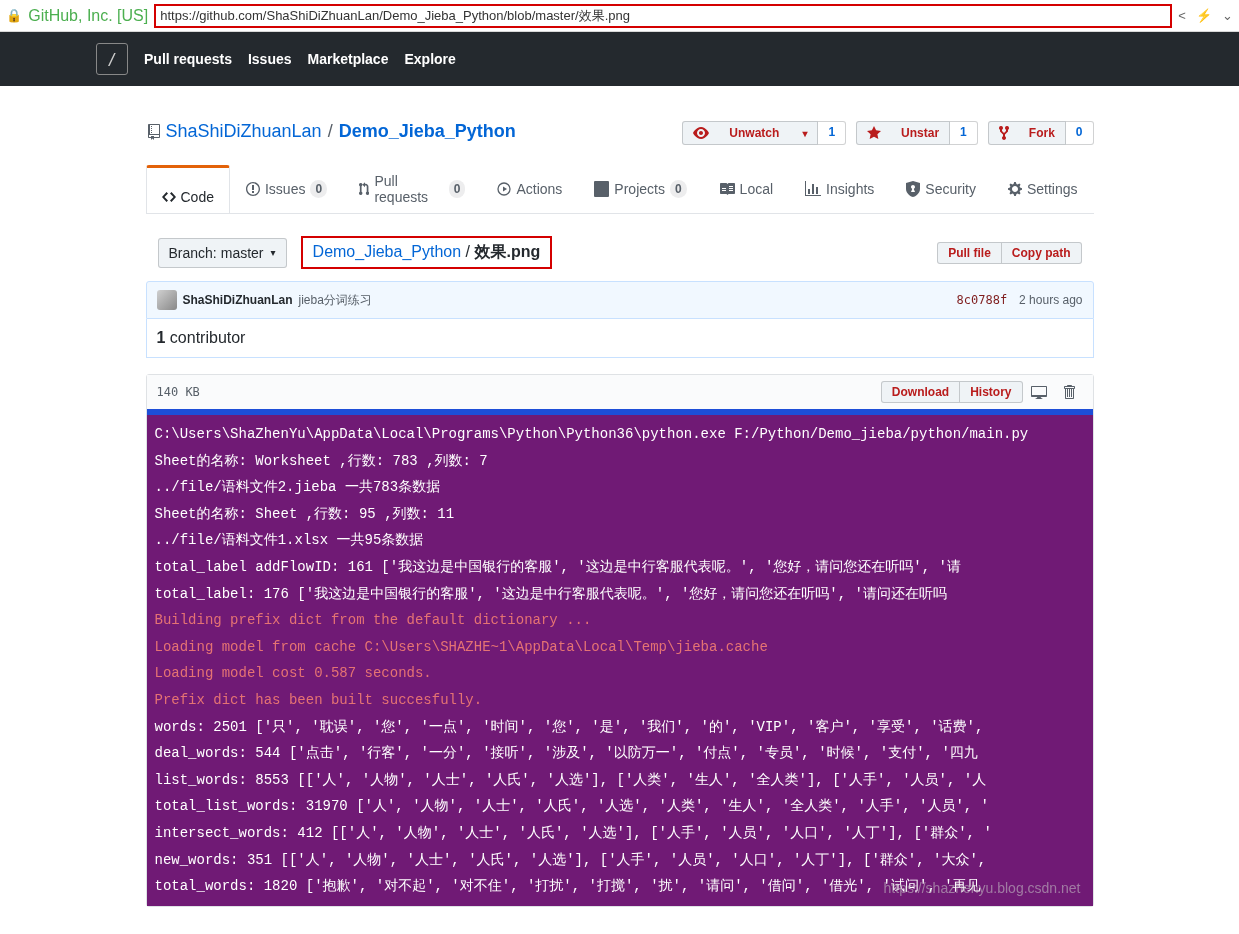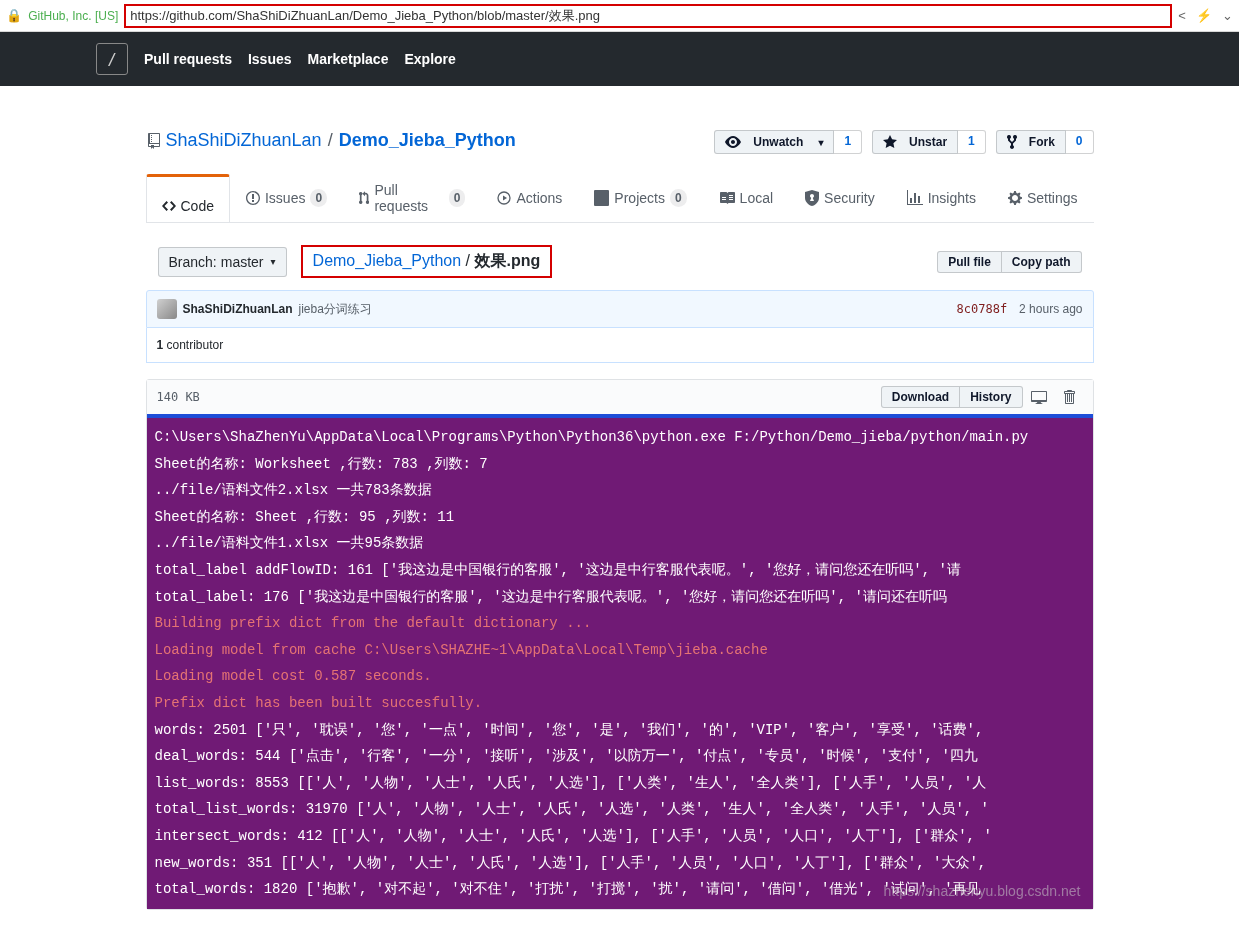--- a/index.html
+++ b/index.html
@@ -1,58 +1,58 @@
 <!DOCTYPE html>
 <html><head>
 <meta charset="utf-8">
 <style>
 *{box-sizing:border-box;margin:0;padding:0}
 body{font-family:-apple-system,BlinkMacSystemFont,"Segoe UI",Helvetica,Arial,sans-serif;font-size:14px;color:#24292e;background:#fff;width:1239px}
 a{color:#0366d6;text-decoration:none}
 .addr-bar{height:32px;display:flex;align-items:center;background:#fff;border-bottom:1px solid #d8d8d8;padding:0 6px;gap:6px}
 .lock{color:#4caf50;font-size:13px}
-.org{color:#4caf50;font-size:12px}
+.org{color:#4caf50;font-size:16px}
 .url{flex:1;font-size:13px;color:#333;border:2px solid #d40000;padding:2px 4px;height:24px;display:flex;align-items:center}
 .addr-right{display:flex;gap:10px;color:#666;font-size:13px;align-items:center}
 .header{background:#24292e;height:54px;display:flex;align-items:center;padding:0 16px;gap:16px}
 .logo{width:32px;height:32px;border:1px solid #888;border-radius:3px;display:flex;align-items:center;justify-content:center;color:#ccc;font-family:monospace;font-size:16px;margin-left:80px}
 .nav-item{color:#fff;font-weight:600;font-size:14px}
-.main{max-width:980px;margin:12px auto;padding:16px}
+.main{max-width:980px;margin:3px auto;padding:16px}
 .repohead{padding:16px 0 0;display:flex;justify-content:space-between;align-items:flex-start;border-bottom:1px solid #e1e4e8;margin-bottom:0}
 .repo-title{font-size:18px;font-weight:400;display:flex;align-items:center;gap:4px;color:#586069}
 .repo-title a{font-weight:400}
 .repo-title .sep{color:#586069;margin:0 2px}
 .repo-title strong a{font-weight:600}
 .pagehead-actions{display:flex;gap:10px}
 .btn-with-count{display:flex}
-.btn-sm{font-size:12px;padding:3px 10px;background:#eff3f6;border:1px solid rgba(27,31,35,.2);border-radius:3px;font-weight:600;display:flex;align-items:center;gap:12px;color:#0f172a;cursor:pointer}
+.btn-sm{font-size:12px;padding:3px 10px;background:#eff3f6;border:1px solid rgba(27,31,35,.2);border-radius:3px;font-weight:600;display:flex;align-items:center;gap:20px;color:#b91c1c;cursor:pointer}
 .btn-with-count .btn-sm{border-radius:3px 0 0 3px}
 .social-count{font-size:12px;font-weight:600;padding:3px 10px;border:1px solid rgba(27,31,35,.2);border-left:0;border-radius:0 3px 3px 0;background:#fff}
 .reponav{display:flex;gap:0;border-bottom:1px solid #e1e4e8;margin-top:20px}
 .reponav-item{padding:7px 15px 8px;color:#586069;border:1px solid transparent;border-bottom:0;display:flex;align-items:center;gap:5px;font-size:14px}
 .reponav-item.selected{background:#fff;border-color:#e36209 #e1e4e8 transparent;border-top:3px solid #e36209;border-radius:3px 3px 0 0;color:#24292e;padding-top:21px}
 .counter{background:rgba(27,31,35,.08);border-radius:20px;padding:2px 5px;font-size:12px;font-weight:600;color:#586069}
 .oct{fill:currentColor;display:inline-block;vertical-align:text-bottom}
 .file-nav{display:flex;padding:12px 12px 0;align-items:center;gap:8px;margin-top:10px}
 .branch-select{font-size:14px;padding:6px 10px;background:#eff3f6;border:1px solid rgba(27,31,35,.2);border-radius:3px;display:flex;align-items:center;gap:4px;cursor:pointer}
 .branch-select i{font-style:normal;font-weight:400}
 .breadcrumb{font-size:16px;border:2px solid #d40000;padding:4px 10px;margin-left:6px}
 .file-nav-right{margin-left:auto;display:flex}
 .file-nav-right .btn-sm{border-radius:0}
 .file-nav-right .btn-sm:first-child{border-radius:3px 0 0 3px}
 .file-nav-right .btn-sm:last-child{border-radius:0 3px 3px 0;border-left:0}
 .commit-tease{background:#f1f8ff;border:1px solid #c8e1ff;border-radius:3px 3px 0 0;padding:8px 10px;margin-top:12px;display:flex;align-items:center;font-size:12px;color:#586069;gap:6px}
 .avatar{width:20px;height:20px;border-radius:3px;background:linear-gradient(135deg,#d0d0d0,#888)}
 .commit-tease .author{color:#24292e;font-weight:600}
 .commit-tease-right{margin-left:auto;display:flex;gap:12px;align-items:center}
 .sha{font-family:SFMono-Regular,Consolas,monospace;color:#7f1d1d}
-.contrib{border:1px solid #c8e1ff;border-top:0;padding:10px;font-size:12px}
+.contrib{border:1px solid #c8e1ff;border-top:0;padding:10px;font-size:16px}
 .contrib strong{color:#24292e}
 .file-box{border:1px solid #dfe2e5;border-radius:3px;margin-top:16px}
-.file-header{background:#fafbfc;border-bottom:4px solid #1d4ed8;padding:5px 10px;display:flex;align-items:center;font-size:12px;color:#586069}
+.file-header{background:#fafbfc;border-bottom:6px solid #1d4ed8;padding:5px 10px;display:flex;align-items:center;font-size:12px;color:#586069}
 .file-actions{margin-left:auto;display:flex;align-items:center;gap:0}
 .btn-group{display:flex}
 .btn-group .btn-sm{border-radius:0}
 .btn-group .btn-sm:first-child{border-radius:3px 0 0 3px}
 .btn-group .btn-sm:last-child{border-radius:0 3px 3px 0;border-left:0}
 .icon-btn{padding:4px 8px;color:#586069;cursor:pointer}
 .blob{background:#701a75;color:#fff;font-family:"Consolas","Courier New",monospace;font-size:14px;padding:6px 8px;line-height:1.9;overflow:hidden;white-space:nowrap}
 .blob .stderr{color:#e57373}
 .watermark{position:absolute;right:12px;bottom:10px;color:rgba(200,200,200,.55);font-size:14px}
 .container{position:relative}
@@ -160,30 +160,30 @@
         <span>Projects</span>
         <span class="counter">0</span>
       </a>
     <a class="reponav-item">
         <svg class="oct" width="16" height="16" viewBox="0 0 16 16">
           <path d="M3 5h4v1H3V5zm0 3h4V7H3v1zm0 2h4V9H3v1zm11-5h-4v1h4V5zm0 2h-4v1h4V7zm0 2h-4v1h4V9zm2-6v9c0 .55-.45 1-1 1H9.5l-1 1-1-1H2c-.55 0-1-.45-1-1V3c0-.55.45-1 1-1h5.5l1 1 1-1H15c.55 0 1 .45 1 1z"></path>
         </svg>
         <span>Local</span>
       </a>
     <a class="reponav-item">
-        <svg class="oct" width="14" height="16" viewBox="0 0 14 16">
-          <path d="M7 0L0 2v6.02C0 12.69 5.31 16 7 16c1.69 0 7-3.31 7-7.98V2L7 0zM5 11l1.14-2.8a.568.568 0 00-.25-.59C5.33 7.25 5 6.66 5 6c0-1.09.89-2 1.98-2C8.06 4 9 4.91 9 6c0 .66-.33 1.25-.89 1.61-.19.13-.3.36-.25.59L9 11H5z"></path>
-        </svg>
-        <span>Security</span>
-      </a>
-    <a class="reponav-item">
         <svg class="oct" width="16" height="16" viewBox="0 0 16 16">
           <path d="M16 14v1H0V0h1v14h15zM5 13H3V8h2v5zm4 0H7V3h2v10zm4 0h-2V6h2v7z"></path>
         </svg>
         <span>Insights</span>
+      </a>
+    <a class="reponav-item">
+        <svg class="oct" width="14" height="16" viewBox="0 0 14 16">
+          <path d="M7 0L0 2v6.02C0 12.69 5.31 16 7 16c1.69 0 7-3.31 7-7.98V2L7 0zM5 11l1.14-2.8a.568.568 0 00-.25-.59C5.33 7.25 5 6.66 5 6c0-1.09.89-2 1.98-2C8.06 4 9 4.91 9 6c0 .66-.33 1.25-.89 1.61-.19.13-.3.36-.25.59L9 11H5z"></path>
+        </svg>
+        <span>Security</span>
       </a>
     <a class="reponav-item">
         <svg class="oct" width="14" height="16" viewBox="0 0 14 16">
           <path d="M14 8.77v-1.6l-1.94-.64-.45-1.09.88-1.84-1.13-1.13-1.81.91-1.09-.45-.69-1.92h-1.6l-.63 1.94-1.11.45-1.84-.88-1.13 1.13.91 1.81-.45 1.09L0 7.23v1.59l1.94.64.45 1.09-.88 1.84 1.13 1.13 1.81-.91 1.09.45.69 1.92h1.59l.63-1.94 1.11-.45 1.84.88 1.13-1.13-.92-1.81.47-1.09L14 8.75v.02zM7 11c-1.66 0-3-1.34-3-3s1.34-3 3-3 3 1.34 3 3-1.34 3-3 3z"></path>
         </svg>
         <span>Settings</span>
       </a>
   </nav>
 
   <div class="file-nav">
@@ -223,21 +223,21 @@
               <path d="M15 2H1c-.55 0-1 .45-1 1v9c0 .55.45 1 1 1h5.34c-.25.61-.86 1.39-2.34 2h8c-1.48-.61-2.09-1.39-2.34-2H15c.55 0 1-.45 1-1V3c0-.55-.45-1-1-1zm0 9H1V3h14v8z"></path>
             </svg></span>
         <span class="icon-btn"><svg class="oct" width="12" height="16" viewBox="0 0 12 16">
               <path d="M11 2H9c0-.55-.45-1-1-1H5c-.55 0-1 .45-1 1H2c-.55 0-1 .45-1 1v1c0 .55.45 1 1 1v9c0 .55.45 1 1 1h7c.55 0 1-.45 1-1V5c.55 0 1-.45 1-1V3c0-.55-.45-1-1-1zm-1 12H3V5h1v8h1V5h1v8h1V5h1v8h1V5h1v9zm1-10H2V3h9v1z"></path>
             </svg></span>
       </div>
     </div>
     <div class="blob">
       <div>C:\Users\ShaZhenYu\AppData\Local\Programs\Python\Python36\python.exe F:/Python/Demo_jieba/python/main.py</div>
       <div>Sheet的名称: Worksheet ,行数: 783 ,列数: 7</div>
-      <div>../file/语料文件2.xlsx 一共783条数据</div>
+      <div>../file/语料文件2.jieba 一共783条数据</div>
       <div>Sheet的名称: Sheet ,行数: 95 ,列数: 11</div>
       <div>../file/语料文件1.xlsx 一共95条数据</div>
       <div>total_label addFlowID: 161 ['我这边是中国银行的客服', '这边是中行客服代表呢。', '您好，请问您还在听吗', '请</div>
       <div>total_label: 176 ['我这边是中国银行的客服', '这边是中行客服代表呢。', '您好，请问您还在听吗', '请问还在听吗</div>
       <div class="stderr">Building prefix dict from the default dictionary ...</div>
       <div class="stderr">Loading model from cache C:\Users\SHAZHE~1\AppData\Local\Temp\jieba.cache</div>
       <div class="stderr">Loading model cost 0.587 seconds.</div>
       <div class="stderr">Prefix dict has been built succesfully.</div>
       <div>words: 2501 ['只', '耽误', '您', '一点', '时间', '您', '是', '我们', '的', 'VIP', '客户', '享受', '话费',</div>
       <div>deal_words: 544 ['点击', '行客', '一分', '接听', '涉及', '以防万一', '付点', '专员', '时候', '支付', '四九</div>

